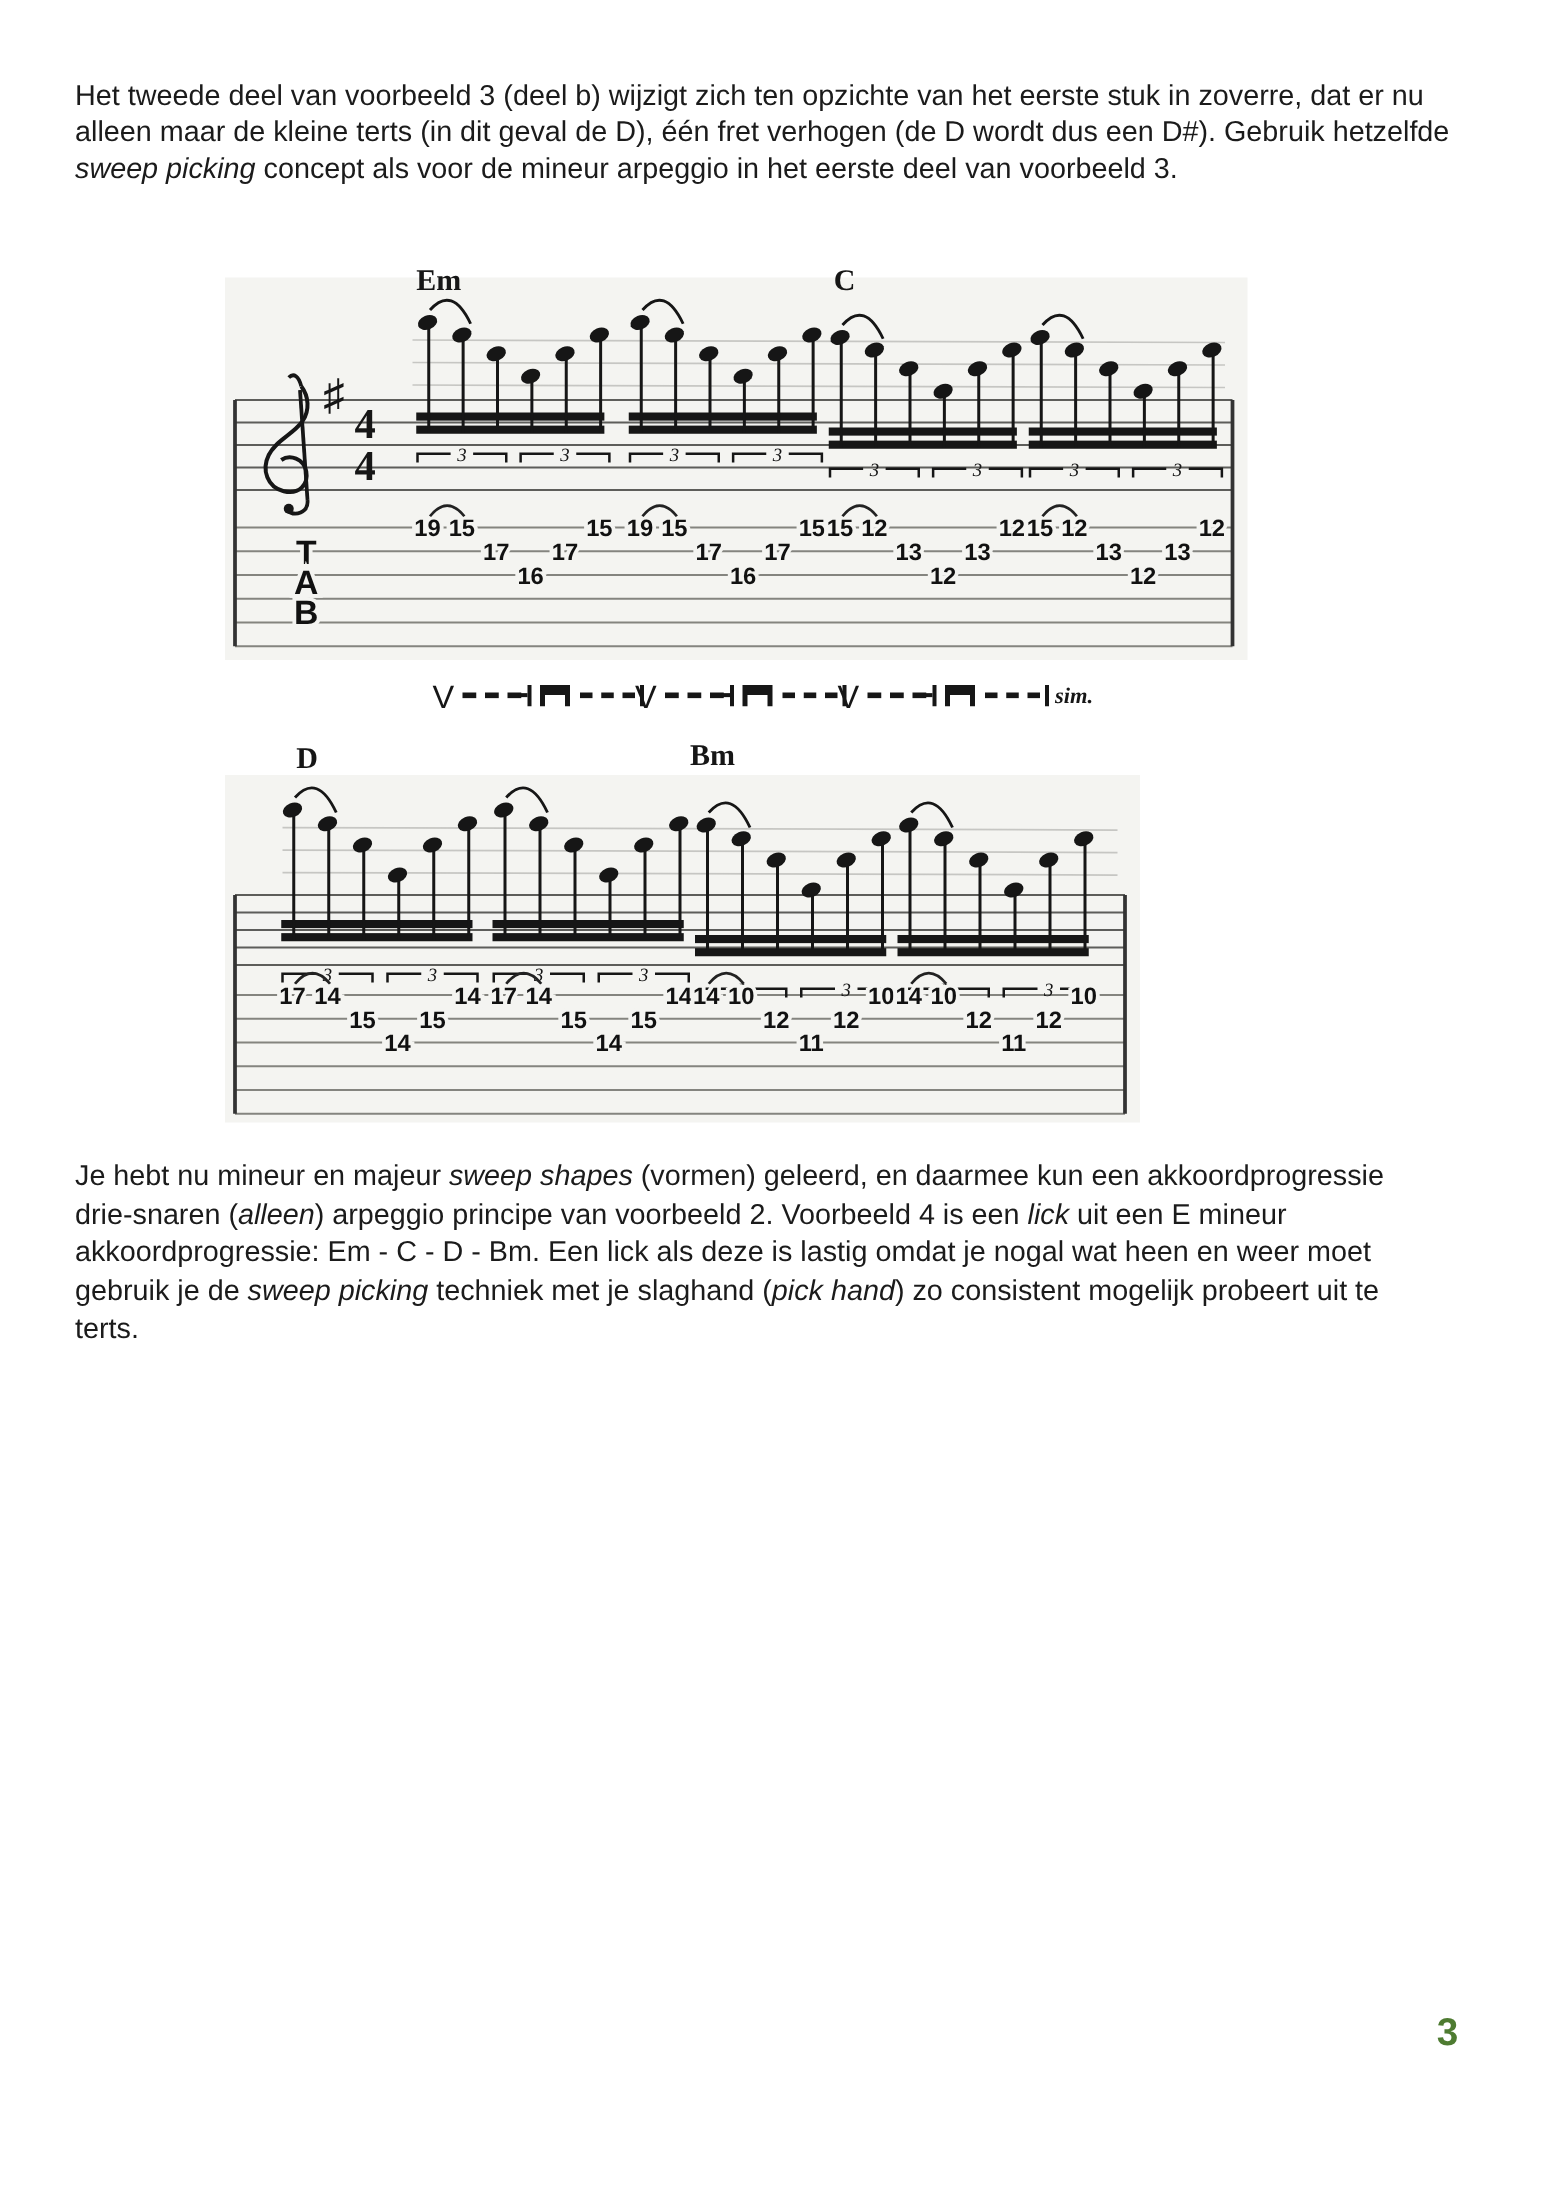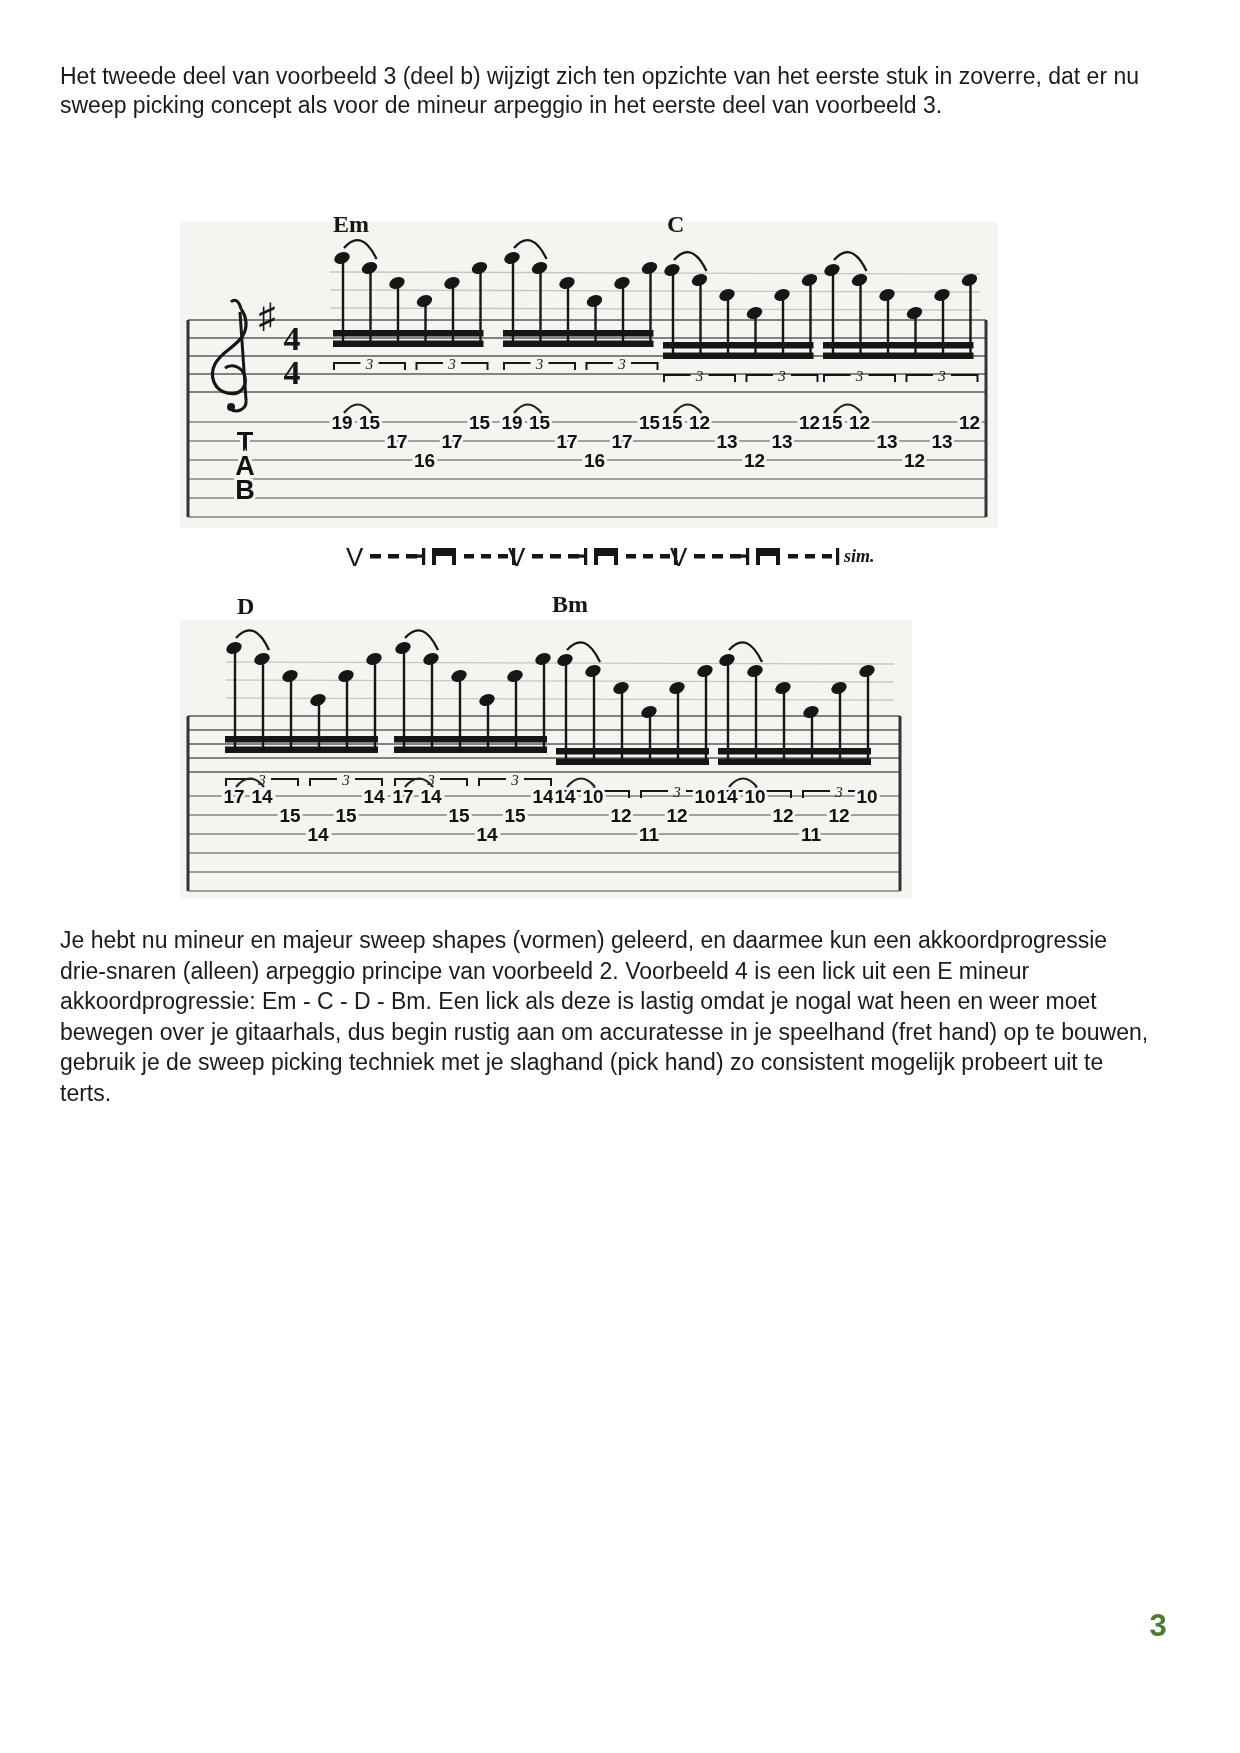--- a/index.html
+++ b/index.html
@@ -2,36 +2,37 @@
 <html><head>
 <meta charset="utf-8">
 <style>
   html,body{margin:0;padding:0;}
   body{
     width:1240px;height:1753px;position:relative;background:#ffffff;
     font-family:"Liberation Sans", sans-serif;color:#1b1b1b;overflow:hidden;
   }
   .para{position:absolute;left:60px;font-size:23px;}
   .para .tline{white-space:nowrap;}
-  .para .it{}
+  .para .it{font-style:italic;}
   .p1{top:62px;line-height:29px;}
   .p2{top:925px;line-height:30.5px;}
   .page-num{
     position:absolute;left:1138px;top:1608px;width:40px;text-align:center;
     font-size:31px;font-weight:bold;
   }
   #notation-svg{position:absolute;left:0;top:0;}
   text{font-family:"Liberation Sans", sans-serif;}
   .serif{font-family:"Liberation Serif", serif;}
 </style>
 </head>
 <body>
 
 <div class="para p1">
     <div class="tline"><span>Het tweede deel van voorbeeld 3 (deel b) wijzigt zich ten opzichte van het eerste stuk in zoverre, dat er nu</span></div>
+    <div class="tline"><span>alleen maar de kleine terts (in dit geval de D), één fret verhogen (de D wordt dus een D#). Gebruik hetzelfde</span></div>
     <div class="tline"><span class="it">sweep picking</span><span> concept als voor de mineur arpeggio in het eerste deel van voorbeeld 3.</span></div>
   </div>
 
 <svg id="notation-svg" width="1240" height="910" viewBox="0 0 1240 910" xmlns="http://www.w3.org/2000/svg">
     <g>
       <circle cx="248" cy="263" r="35" fill="rgba(0,0,0,0.28)"></circle>
       <circle cx="243" cy="258" r="34" fill="url(#badgeGrad)" stroke="#222" stroke-width="1.5"></circle>
       <text x="243" y="275" text-anchor="middle" font-size="46" font-weight="bold" fill="#fff">4</text>
     </g>
     <radialGradient id="badgeGrad" cx="38%" cy="32%" r="80%">
@@ -352,18 +353,17 @@
       <rect x="822" y="554" width="10" height="4.5" fill="#161616"></rect>
       <rect x="836" y="548" width="3.2" height="17" fill="#161616"></rect>
       <text x="844" y="562" font-size="18" font-style="italic" font-weight="600" class="serif" fill="#161616">sim.</text>
     </g>
   </svg>
 
 <div class="para p2">
     <div class="tline"><span>Je hebt nu mineur en majeur </span><span class="it">sweep shapes</span><span> (vormen) geleerd, en daarmee kun een akkoordprogressie</span></div>
     <div class="tline"><span>drie-snaren (</span><span class="it">alleen</span><span>) arpeggio principe van voorbeeld 2. Voorbeeld 4 is een </span><span class="it">lick</span><span> uit een E mineur</span></div>
     <div class="tline"><span>akkoordprogressie: Em - C - D - Bm. Een lick als deze is lastig omdat je nogal wat heen en weer moet</span></div>
-    <div class="tline"><span>bewegen over je gitaarhals, dus begin rustig aan om accuratesse in je speelhand (</span><span class="it">fret hand</span><span>) op te bouwen,</span></div>
     <div class="tline"><span>gebruik je de </span><span class="it">sweep picking</span><span> techniek met je slaghand (</span><span class="it">pick hand</span><span>) zo consistent mogelijk probeert uit te</span></div>
     <div class="tline"><span>terts.</span></div>
   </div>
 
 <div class="page-num" style="color: rgb(78, 123, 49);">3</div>
 
 </body></html>

